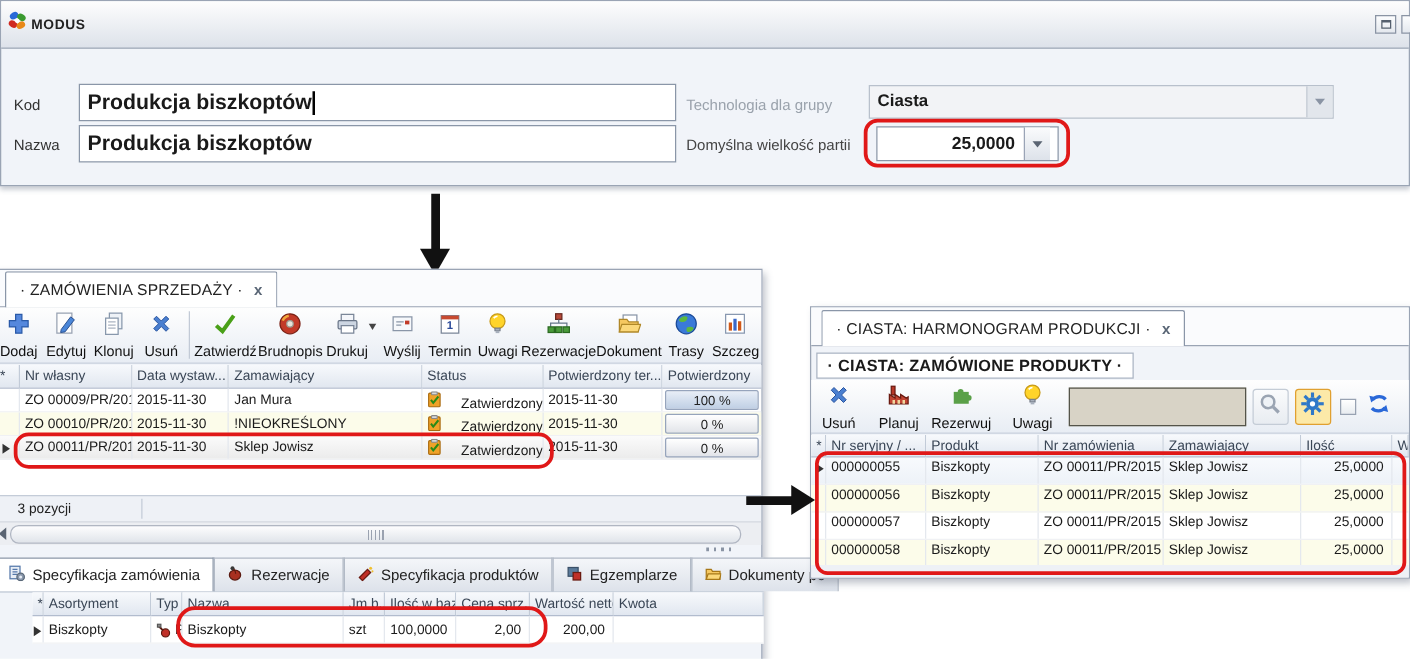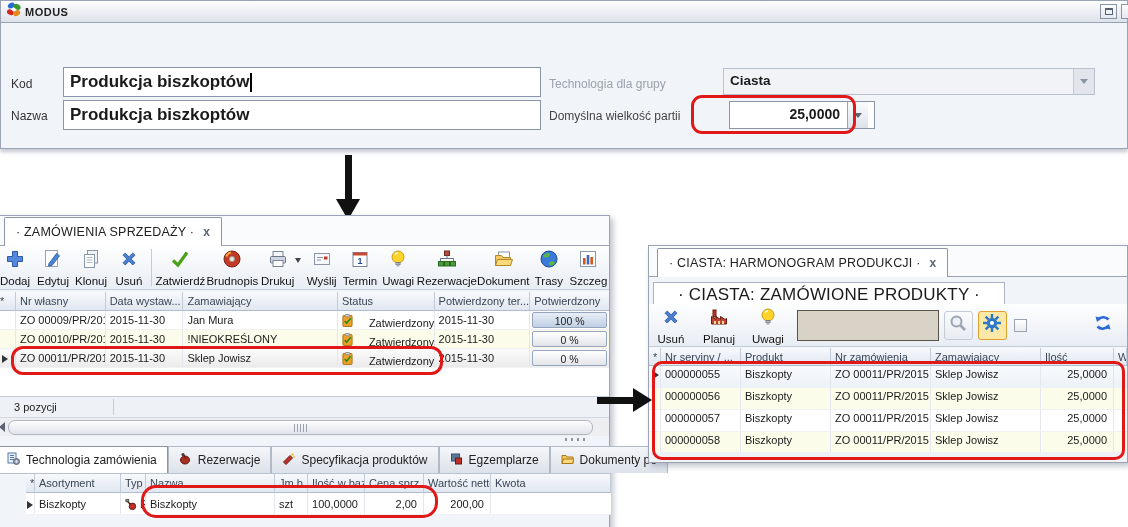--- a/index.html
+++ b/index.html
@@ -5,21 +5,21 @@
   * { margin:0; padding:0; box-sizing:border-box; }
   html,body { width:1128px; height:527px; }
   body { position:relative; background:#fff; overflow:hidden;
          font-family:"Liberation Sans", sans-serif; color:#1a1a1a; }
 
   .win { position:absolute; background:#f1f4f9; border:1px solid #9aa4b4;
          box-shadow:3px 3px 6px rgba(90,100,120,.4); }
 
   
   .win.top { left:0; top:0; width:1128px; height:149px; box-shadow:0 3px 4px rgba(90,100,120,.35); }
-  .titlebar { height:22px; background:linear-gradient(#fdfdfd,#dde2ea);
+  .titlebar { height:38px; background:linear-gradient(#fdfdfd,#dde2ea);
               border-bottom:1px solid #98a2b2; display:flex; align-items:center; padding:0 4px;justify-content:flex-end; }
   .titlebar .title { font-size:11px; font-weight:bold; color:#222; letter-spacing:.5px; margin-left:2px; }
   .winbtns { margin-left:auto; display:flex; gap:4px; }
   .winbtn { width:17px; height:15px; border:1px solid #8a94a4; background:linear-gradient(#fcfdfe,#e4e8ee);
             display:flex; align-items:center; justify-content:center; }
   .restore-glyph { width:8px; height:7px; border:1px solid #55606e; border-top:2px solid #55606e; }
   .winbtn.cut { width:8px; margin-right:-6px; }
   .hdrstrip { position:absolute; left:1px; right:1px; top:23px; height:39px; background:#fdfdfe;
               border-bottom:1px solid #dfe3ea; }
   .hdrbox { position:absolute; left:8px; top:7px; background:#fff; border:1px solid #a8b2c2;
@@ -27,21 +27,21 @@
   .helpbtn { position:absolute; right:3px; top:7px; width:24px; height:24px; border-radius:50%;
              background:radial-gradient(circle at 35% 30%, #6aa6ea, #2a6ac8 70%, #1a4a98);
              color:#fff; font-weight:bold; font-size:14px; text-align:center; line-height:24px;
              border:1px solid #1a4a90; }
   .fieldsbg { position:absolute; left:1px; right:1px; top:62px; bottom:1px; background:#f1f4f9; }
   .flabel { position:absolute; font-size:12px; color:#333; }
   .flabel.dis { color:#9aa2ac; }
   .bigfield { position:absolute; background:#fff; border:1px solid #8a96a8; display:flex;
               align-items:center; padding-left:6px; font-size:17px; font-weight:bold; }
   .caret { display:inline-block; width:2px; height:19px; background:#000; margin-left:1px; }
-  .combo { position:absolute; display:flex; border:1px solid #b8c0cc; background:#f2f3f6;margin-left:28px; }
+  .combo { position:absolute; display:flex; border:1px solid #b8c0cc; background:#f2f3f6; }
   .combo .cval { flex:1; font-size:13.5px; font-weight:bold; padding:4px 0 0 6px; }
   .combo .cbtn { width:21px; border-left:1px solid #c4cad4; background:#e2e6ec;
                  display:flex; align-items:center; justify-content:center; }
   .arr { width:0; height:0; border-left:4px solid transparent; border-right:4px solid transparent;
          border-top:5px solid #8a94a4; }
   .combo.num { border:1px solid #8a96a8; background:#fff; }
   .combo.num .cval { text-align:right; padding-right:7px; font-size:14px; }
   .combo.num .cbtn { background:linear-gradient(#fafbfc,#dde2ea); border-left:1px solid #9aa4b6; }
   .combo.num .arr { border-top-color:#5a6472; }
 
@@ -121,21 +121,21 @@
   .specgrid .gc { padding-top:5px; }
   .s-m{width:9px;padding-left:1px} .s-as{width:86px} .s-typ{width:25px} .s-naz{width:129px}
   .s-jm{width:33px} .s-il{width:57px} .s-ce{width:59px} .s-wa{width:67px} .s-kw{flex:1; border-right:none}
   .typcell { display:flex; gap:2px; padding-top:3px; }
   .specgrid .rowmark { margin-left:0; }
 
   
   .win.right { left:648px; top:245px; width:480px; height:218px; }
   .right .tabstrip { height:31px; }
   .hdrbox2 { position:absolute; left:4px; top:36px; background:#fff; border:1px solid #a8b2c2;
-             font-size:17px; font-weight:normal; padding:2px 24px; letter-spacing:.2px; }
+             font-size:13px; font-weight:bold; padding:2px 8px; letter-spacing:.2px; }
   .toolbar2 { position:absolute; left:0; top:58px; width:478px; height:43px; display:flex;
               align-items:center; background:linear-gradient(#fefefe,#e8edf4);
               border-bottom:1px solid #c6cedb; padding-left:2px; }
   .toolbar2 .tbtn { min-width:40px; }
   .searchbox { width:142px; height:31px; background:#d8d3c6; border:1px solid #54544a;
                margin-left:8px; font-size:12px; padding:0 4px; }
   .sqbtn { width:29px; height:29px; margin-left:5px; border:1px solid #c4ccd6; border-radius:3px;
            background:linear-gradient(#fafbfc,#e8ecf1); display:flex; align-items:center; justify-content:center; }
   .sqbtn.hot { background:#fce9a8; border:1px solid #e0a030; }
   .cb { width:13px; height:13px; margin-left:7px; border:1px solid #98a2b2;
@@ -410,21 +410,21 @@
   <div class="dots"></div>
 
   <div class="btabs">
     <div class="btab active">
       <span><svg viewBox="0 0 13 13" width="13" height="13">
             <rect x="1" y="1" width="8" height="10" fill="#e8eef6" stroke="#5578aa"></rect>
             <path d="M3 3.5h4M3 5.5h4M3 7.5h4" stroke="#5578aa"></path>
             <circle cx="9.5" cy="9.5" r="3" fill="#8a98ac" stroke="#5a6878"></circle>
             <circle cx="9.5" cy="9.5" r="1.2" fill="#e8eef6"></circle>
           </svg></span>
-      <span>Technologia zamówienia</span>
+      <span>Specyfikacja zamówienia</span>
     </div>
     <div class="btab">
       <span><svg viewBox="0 0 13 13" width="13" height="13">
             <ellipse cx="6" cy="8" rx="4.5" ry="4" fill="#a83020" stroke="#5a1a10"></ellipse>
             <circle cx="4" cy="2.5" r="1.6" fill="#3a3a3a"></circle>
             <path d="M5 3Q6.5 5 6.5 7" stroke="#5a1a10" fill="none"></path>
           </svg></span>
       <span>Rezerwacje</span>
     </div>
     <div class="btab">
@@ -505,20 +505,30 @@
     </div>
     <div class="tsep"></div>
     <div class="tbtn">
       <span><svg viewBox="0 0 20 20" width="20" height="20">
             <rect x="4" y="3" width="3" height="7" fill="#b83828" stroke="#6a1a10"></rect>
             <path d="M2.5 17v-7.5l4.5 3v-3l4.5 3v-3l4.5 3 1.5-1V17z" fill="#c24432" stroke="#6a1a10"></path>
             <path d="M5 14h2v3H5zM9 14h2v3H9zM13 14h2v3h-2z" fill="#f0d8a0"></path>
           </svg></span>
       <span class="tlabel">Planuj</span>
     </div>
+    <div class="tbtn">
+      <span><svg viewBox="0 0 20 20" width="20" height="20">
+            <g fill="#5aa048">
+              <rect x="4" y="7.5" width="12" height="9.5"></rect>
+              <circle cx="9.5" cy="7.5" r="2.3"></circle>
+              <circle cx="16" cy="12.2" r="2.3"></circle>
+            </g>
+          </svg></span>
+      <span class="tlabel">Rezerwuj</span>
+    </div>
     <div class="tsep"></div>
     <div class="tbtn">
       <span><svg viewBox="0 0 20 20" width="20" height="20">
             <circle cx="10" cy="8" r="6" fill="#ffd42a" stroke="#c89a18"></circle>
             <path d="M7 5.5a4 4 0 0 1 3-1.5" stroke="#fff" stroke-width="1.4" fill="none"></path>
             <rect x="8" y="13.5" width="4" height="2" fill="#a8b0bc" stroke="#78808c"></rect>
             <rect x="8.5" y="15.5" width="3" height="2" fill="#a8b0bc"></rect>
           </svg></span>
       <span class="tlabel">Uwagi</span>
     </div>

